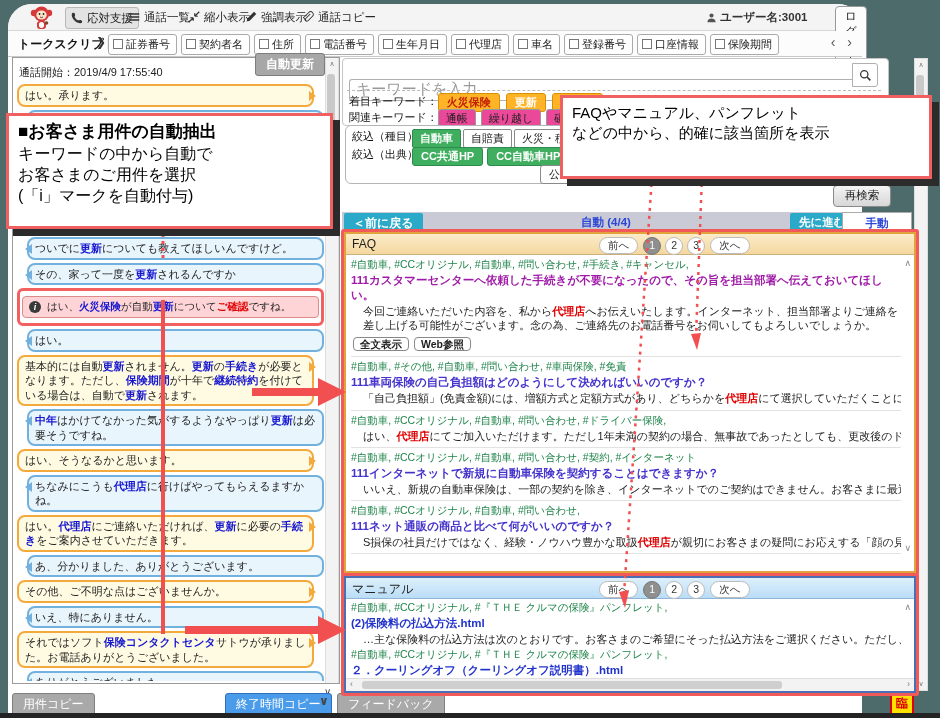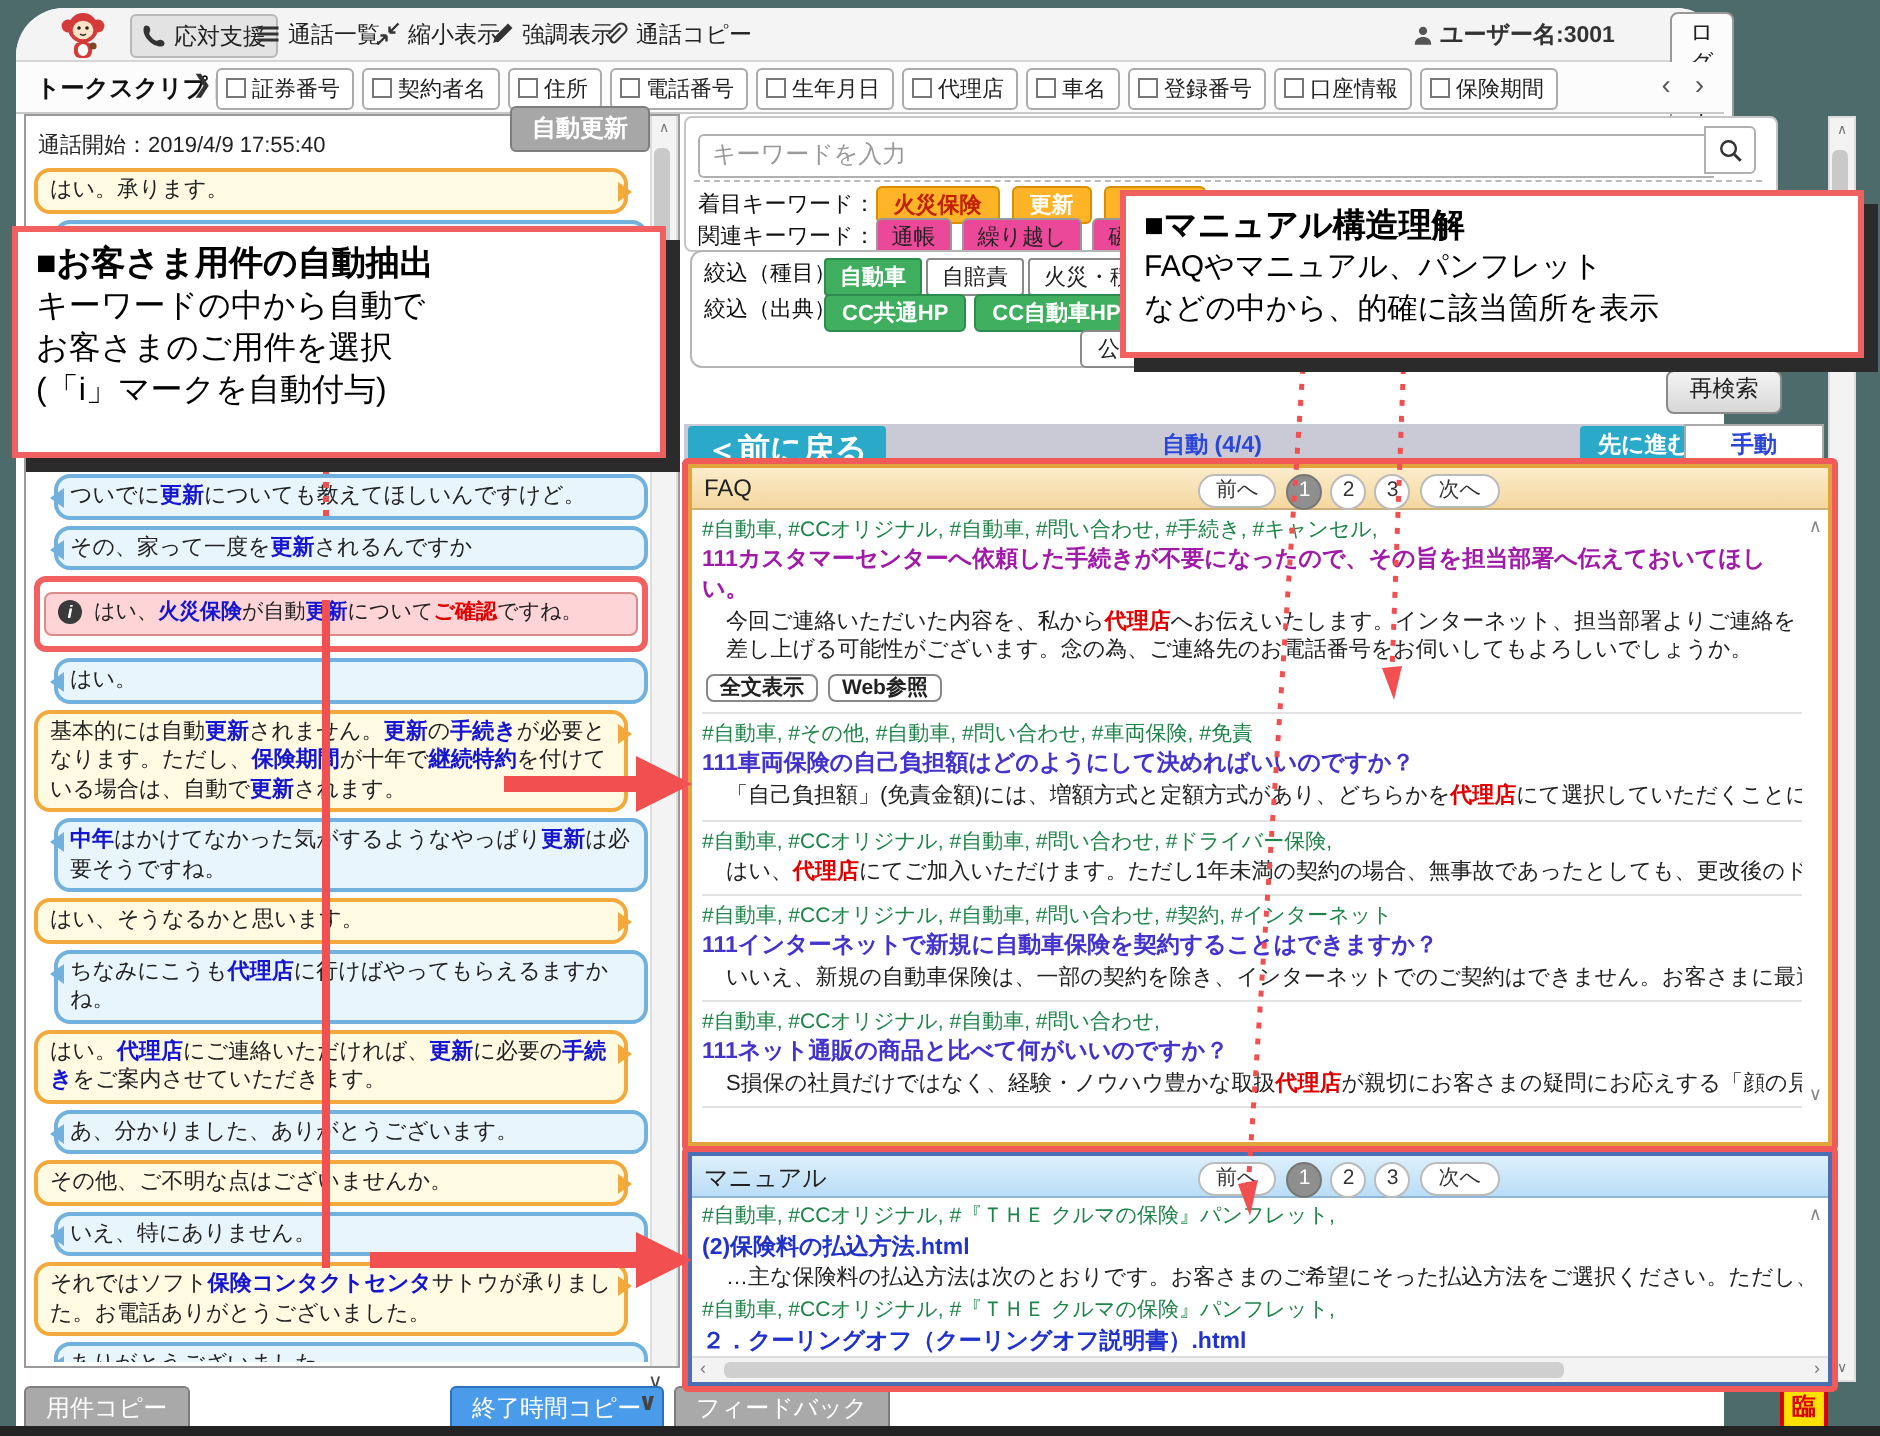--- a/index.html
+++ b/index.html
@@ -43,42 +43,42 @@
   .kr{color:#e00000;font-weight:bold;}
   .info-ic{display:inline-block;width:12px;height:12px;border-radius:50%;background:#3a3a3a;color:#fff;font-size:9px;font-weight:bold;font-style:italic;text-align:center;line-height:12px;margin-right:6px;}
   .vscroll{position:absolute;width:12px;background:#f3f3f3;border:1px solid #ddd;z-index:5;}
   #lpscroll{right:0;top:0;bottom:0;border-top:none;border-bottom:none;}
   .sarr{display:block;text-align:center;font-size:7px;color:#777;padding:2px 0;}
   .thumb{position:absolute;left:1px;width:8px;background:#c9c9c9;border-radius:3px;}
   #lpdown{position:absolute;left:316px;top:682px;font-size:10px;color:#444;}
 
   
   #searchbox{position:absolute;left:334px;top:54px;width:545px;height:66px;border:1px solid #c5c5c5;border-radius:4px;background:#fff;}
-  #kwinput{position:absolute;left:6px;top:8px;width:495px;height:20px;border:1px solid #b0b0b0;border-radius:3px 0 0 3px;border-right:none;font-size:12px;padding:0 6px;color:#333;outline:none;font-family:Liberation Mono, monospace;}
+  #kwinput{position:absolute;left:6px;top:20px;width:495px;height:20px;border:1px solid #b0b0b0;border-radius:3px 0 0 3px;border-right:none;font-size:15px;padding:0 6px;color:#333;outline:none;font-family:Liberation Mono, monospace;}
   #kwinput::placeholder{color:#9a9a9a;}
   .sbtn{position:absolute;left:509px;top:4px;width:24px;height:22px;border:1px solid #b0b0b0;border-radius:0 3px 3px 0;background:#fff;display:flex;align-items:center;justify-content:center;}
   .dashsep{position:absolute;left:4px;top:31px;width:534px;border-top:1px dashed #bbb;}
   .kwrow{position:absolute;left:6px;font-size:11px;color:#111;white-space:nowrap;}
   .kwrow b{font-weight:normal;}
   .fchip{display:inline-block;background:#ffb428;border:1px solid #d99000;border-radius:3px;font-size:11px;font-weight:bold;padding:1px 8px;margin-right:6px;vertical-align:middle;}
   .fchip.red{color:#c22000;}
   .fchip.white{color:#fff;}
   .rchip{display:inline-block;background:#ec4899;border:1px solid #999;border-radius:3px;font-size:11px;color:#222;padding:1px 7px;margin-right:5px;vertical-align:middle;}
   #filterbox{position:absolute;left:337px;top:121px;width:533px;height:57px;border:1px solid #b5b5b5;border-radius:6px;background:#fff;}
   .frow{position:absolute;left:6px;font-size:11px;color:#111;white-space:nowrap;}
   .tchip{display:inline-block;border:1px solid #8a8a8a;border-radius:2px;background:#fff;font-size:11px;color:#222;padding:1px 7px;margin-right:2px;vertical-align:middle;}
   .tchip.sel{background:#3fae5f;border-color:#2e8b4f;color:#fff;font-weight:bold;}
   .schip{display:inline-block;border:1px solid #8a8a8a;border-radius:3px;background:#fff;font-size:11px;color:#222;padding:1px 8px;margin-right:4px;vertical-align:middle;}
   .schip.sel{background:#3fae5f;border-color:#2e8b4f;color:#fff;font-weight:bold;}
   #research{position:absolute;left:825px;top:181px;width:56px;height:20px;background:linear-gradient(#f4f4f4,#d7d7d7);border:1px solid #8a8a8a;border-radius:4px;font-size:11.5px;color:#222;text-align:center;line-height:19px;}
 
   
   #navrow{position:absolute;left:334px;top:208px;width:570px;height:21px;}
   #navgray{position:absolute;left:0;top:0;width:528px;height:21px;background:#c9cad5;}
-  .navback{position:absolute;left:2px;top:1px;background:#2aa9c9;color:#fff;font-size:16px;font-weight:bold;padding:2px 9px;border-radius:2px;}
+  .navback{position:absolute;left:2px;top:1px;background:#2aa9c9;color:#fff;font-size:12px;font-weight:bold;padding:2px 9px;border-radius:2px;}
   .navauto{position:absolute;left:0;top:3px;width:528px;text-align:center;color:#2b46d8;font-size:11.5px;font-weight:bold;}
   .navnext{position:absolute;right:4px;top:1px;background:#2aa9c9;color:#fff;font-size:11.5px;font-weight:bold;padding:2px 9px;border-radius:2px;}
   .mantab{position:absolute;right:0;top:0;width:68px;height:20px;background:#fff;border:1px solid #aaa;border-bottom:none;color:#2b46d8;font-size:11.5px;font-weight:bold;text-align:center;line-height:20px;}
 
   
   .redrect{position:absolute;border:3px solid #f25a5a;border-radius:3px;z-index:12;}
   #faqr{left:333px;top:225px;width:572px;height:341px;}
   #faq{position:absolute;inset:0;border:2px solid #e2a23c;background:#fff;overflow:hidden;}
   .phead{position:relative;height:20px;border-bottom:1px solid #cbb07a;}
   #faq .phead{background:linear-gradient(#fbeccb,#f5d79e);}
@@ -358,21 +358,20 @@
     <span id="rinji">臨時対応</span>
   </div>
 
   <div class="ann" id="annL">
     <div class="atitle">■お客さま用件の自動抽出</div>
     <div class="aline">キーワードの中から自動で</div>
     <div class="aline">お客さまのご用件を選択</div>
     <div class="aline">(「i」マークを自動付与)</div>
   </div>
   <div class="ann" id="annR">
-    <div class="atitle">■マニュアル構造理解</div>
     <div class="aline">FAQやマニュアル、パンフレット</div>
     <div class="aline">などの中から、的確に該当箇所を表示</div>
   </div>
 
   <svg id="overlay" width="940" height="718" viewBox="0 0 940 718">
     <g stroke="#f25050" fill="#f25050">
       <line x1="163" y1="227" x2="163" y2="262" stroke-width="3" stroke-dasharray="3,4" fill="none"></line>
       <line x1="163" y1="300" x2="163" y2="634" stroke-width="4" fill="none"></line>
       <rect x="252" y="388" width="66" height="8" stroke="none"></rect>
       <polygon points="318,378 346,392 318,406" stroke="none"></polygon>

